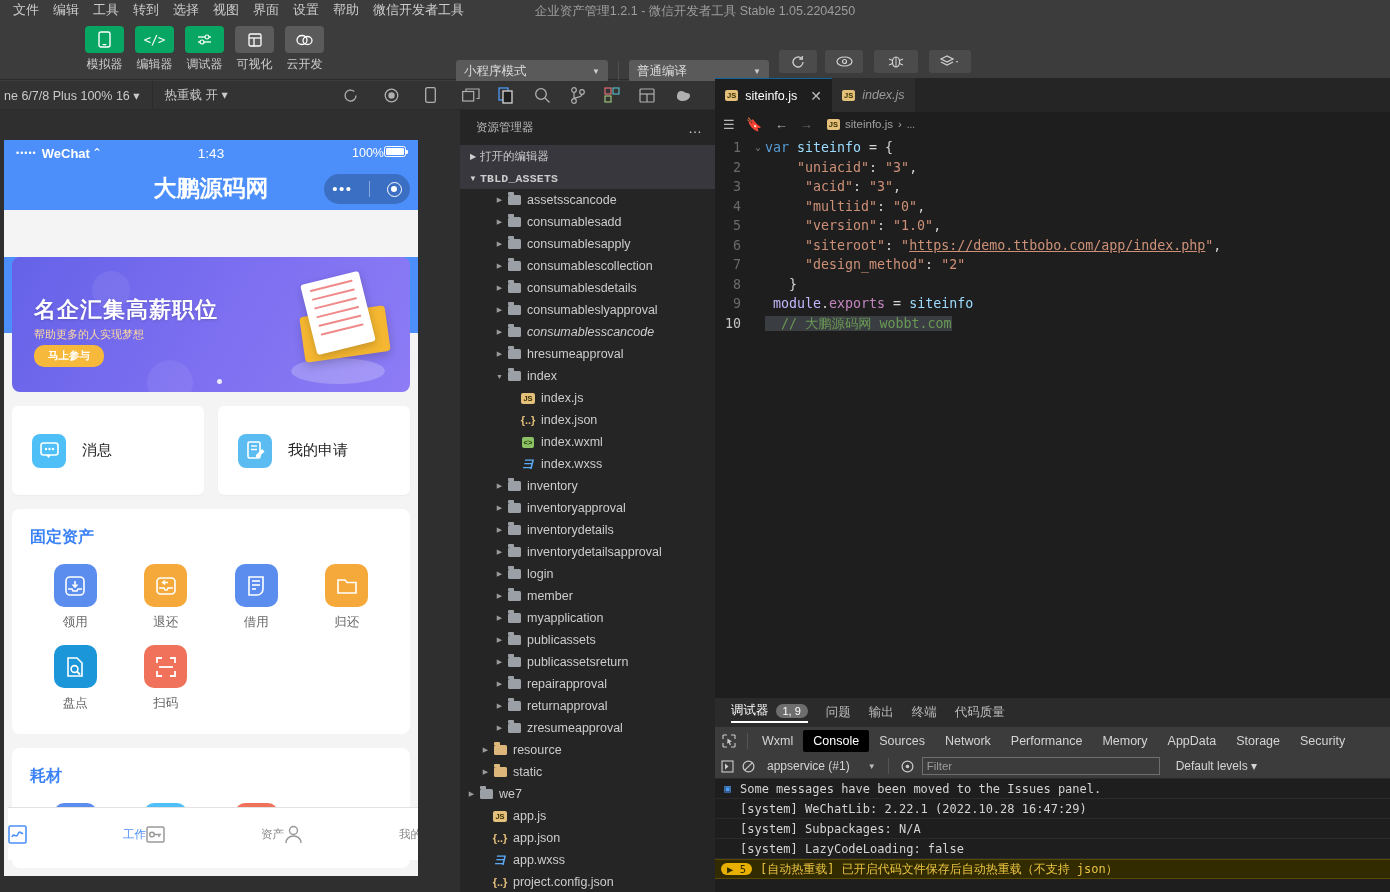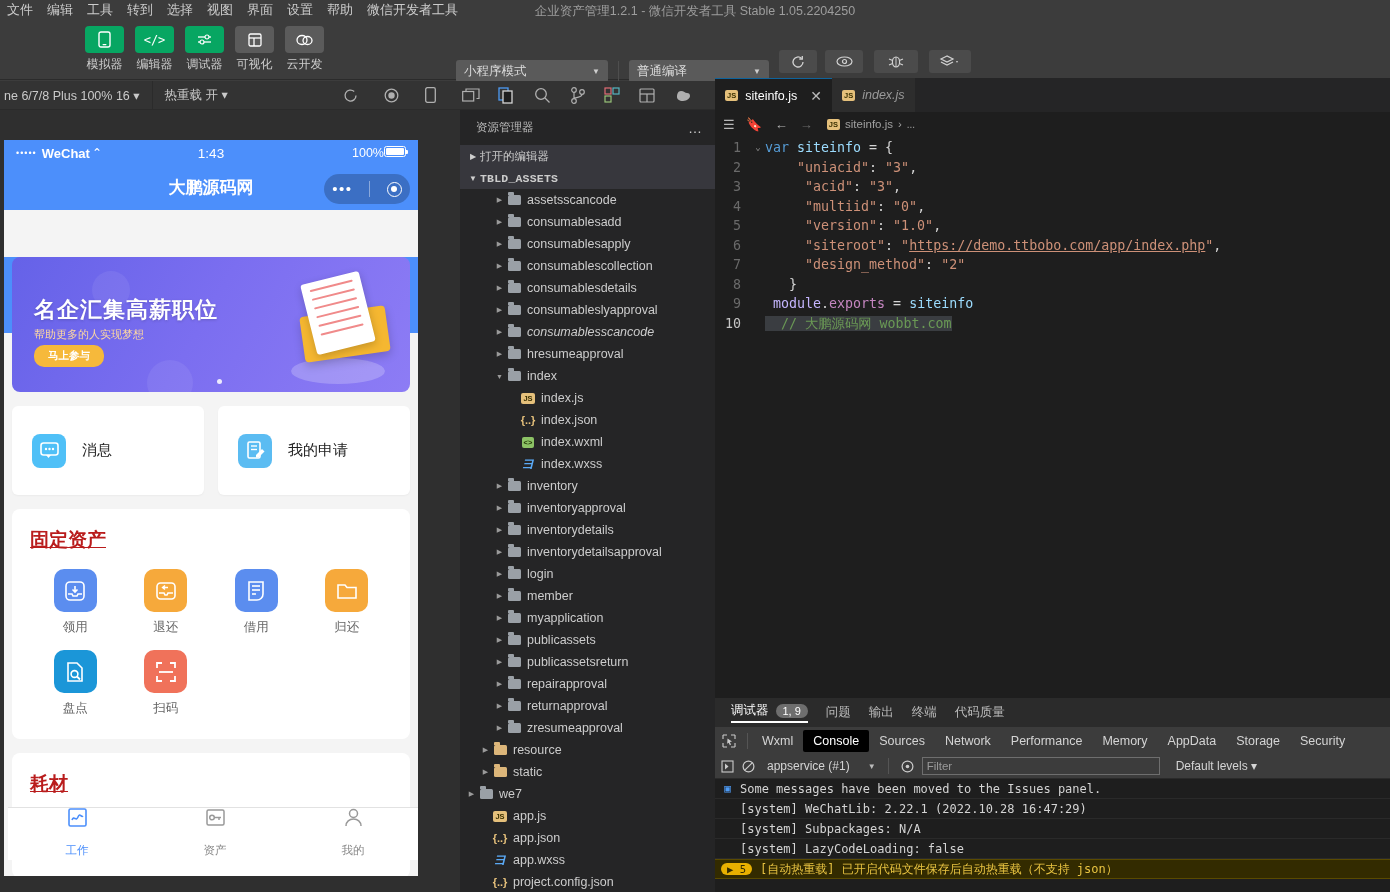--- a/index.html
+++ b/index.html
@@ -8,21 +8,21 @@
     background: #3c3c3c;
     font-family: "Liberation Sans", "DejaVu Sans", sans-serif;
     overflow: hidden;
   }
   .app { position: relative; width: 1390px; height: 892px; background: #3c3c3c; }
 
   
   .menubar {
     position: absolute; top: 0; left: 0; width: 1390px; height: 20px;
     background: #3c3c3c; color: #cccccc; font-size: 13px;
-    display: flex; align-items: center; gap: 0px;
+    display: flex; align-items: center; padding-left: 6px; gap: 0px;
     overflow: hidden;
   }
   .menubar .mi { padding: 0 7px; line-height: 20px; white-space: nowrap; }
   .win-title {
     position: absolute; top: 0; left: 0; width: 1390px; height: 20px;
     text-align: center; line-height: 22px; color: #9d9d9d; font-size: 12.5px;
     pointer-events: none;
   }
 
   
@@ -85,21 +85,21 @@
   }
   .sb-dots { letter-spacing: 1px; font-size: 9px; margin-right: 5px; }
   .sb-carrier { font-weight: bold; font-size: 13px; }
   .sb-time { position: absolute; left: 0; right: 0; text-align: center; font-size: 13.5px; }
   .sb-right { margin-left: auto; display: flex; gap: 0; font-size: 12.5px; z-index: 2;}
   .batt { width: 22px; height: 11px; border: 1.5px solid #fff; border-radius: 2.5px; position: relative; }
   .batt::after{content:'';position:absolute;right:-3px;top:3px;width:2px;height:4px;background:#fff;border-radius:0 1px 1px 0;}
   .batt i { position: absolute; left: 1px; top: 1px; bottom: 1px; right: 1px; background: #fff; border-radius: 1px; display:block;}
 
   .navbar { height: 44px; background: #4c8ffb; position: relative; }
-  .nav-title { text-align: center; line-height: 44px; color: #fff; font-size: 17px; font-weight: bold; }
+  .nav-title { text-align: center; line-height: 44px; color: #fff; font-size: 23px; font-weight: bold; }
   .capsule {
     position: absolute; right: 8px; top: 8px; width: 86px; height: 30px;
     background: rgba(0,0,0,0.22); border-radius: 15px; display: flex;
     align-items: center; justify-content: space-around;
   }
   .cap-dots { color: #fff; font-size: 15px; letter-spacing: 1.5px; line-height: 8px; }
   .cap-sep { width: 1px; height: 16px; background: rgba(255,255,255,0.4); }
   .cap-circ { width: 15px; height: 15px; border: 1.8px solid #fff; border-radius: 50%; display:flex; align-items:center;justify-content:center;}
   .cap-circ i { width: 6px; height: 6px; background: #fff; border-radius: 50%; display:block;}
 
@@ -136,31 +136,31 @@
   .card-row { display: flex; gap: 14px; margin-top: 14px; }
   .qcard {
     flex: 1; background: #fff; border-radius: 6px; height: 89px;
     display: flex; align-items: center; padding-left: 20px; gap: 16px;
     box-shadow: 0 1px 2px rgba(0,0,0,.04);
   }
   .qicon { width: 34px; height: 34px; border-radius: 8px; display: flex; align-items: center; justify-content: center; color: #fff; }
   .qlabel { font-size: 15px; color: #222; }
 
   .panel { background: #fff; border-radius: 8px; margin-top: 14px; padding: 18px 18px 22px 18px; }
-  .panel h3 { font-size: 19px; color: #b91c1c; margin-bottom: 16px; text-decoration: underline; }
+  .panel h3 { font-size: 16px; color: #3b82f6; margin-bottom: 16px; }
   .grid { display: grid; grid-template-columns: repeat(4, 1fr); row-gap: 14px; }
   .gitem { display: flex; flex-direction: column; align-items: center; cursor: pointer; }
   .gicon { width: 43px; height: 43px; border-radius: 10px; display: flex; align-items: center; justify-content: center; color: #fff; }
   .glabel { font-size: 12.5px; color: #666; margin-top: 7px; }
 
   .tabbar {
     position: absolute; left: 4px; bottom: 16px; width: 414px; height: 53px;
     background: #fff; border-top: 1px solid #e2e2e2; display: flex;
   }
-  .tab { flex: 1; display: flex; flex-direction: column; align-items: center; justify-content: flex-start; gap: 16px; cursor: pointer; }
+  .tab { flex: 1; display: flex; align-items: center; justify-content: space-between; gap: 16px; cursor: pointer; }
   .tab .tl { font-size: 11.5px; color: #888; }
   .tab.active .tl { color: #4c8ffb; }
 
   
   .explorer {
     position: absolute; left: 460px; top: 110px; width: 255px; height: 782px;
     background: #252526; overflow: hidden;
   }
   .ex-head { height: 35px; display: flex; align-items: center; padding: 0 12px 0 16px; color: #bbbbbb; font-size: 11.5px; }
   .ex-head .dots { margin-left: auto; font-size: 14px; letter-spacing: 1px; cursor: pointer; color: #ccc;}

